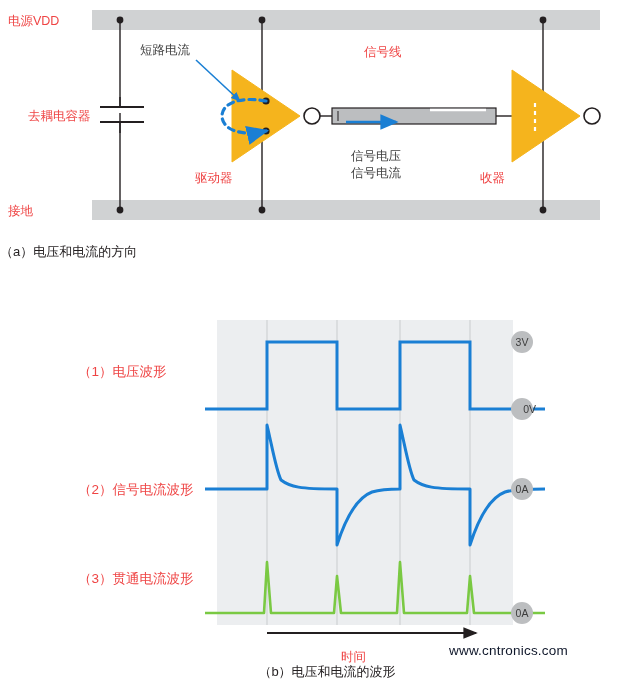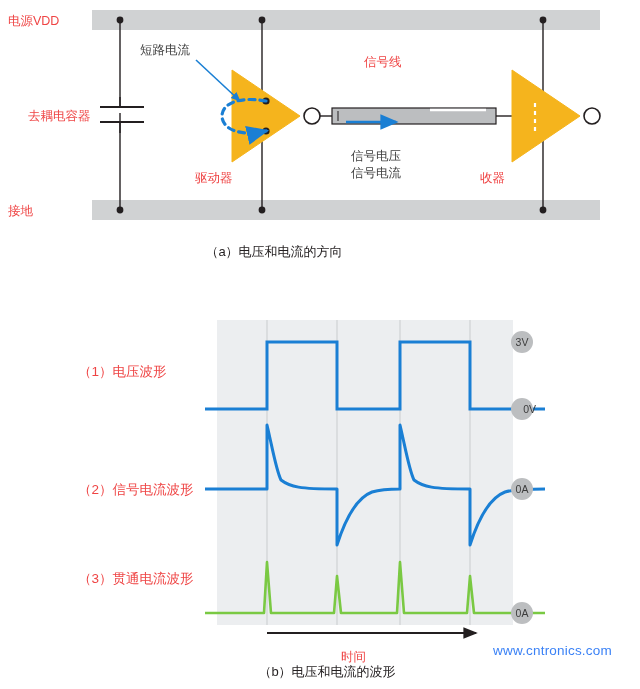--- a/index.html
+++ b/index.html
@@ -40,24 +40,23 @@
   }
   .cap {
     position: absolute;
     font-size: 13px;
     color: #231f20;
     white-space: pre;
   }
   .wm {
     position: absolute;
     font-size: 13.5px;
-    color: #3b82f6;
+    color: #0f172a;
     letter-spacing: 0.2px;
     white-space: pre;
-    margin-left: 44px;
   }
   .axistag {
     position: absolute;
     font-size: 10.5px;
     color: #3c3c3c;
     text-align: center;
     white-space: pre;
   }
 </style>
 </head>
@@ -151,28 +150,28 @@
   </svg>
 
   <div class="lbl" style="left:8px; top:13px;">电源VDD</div>
   <div class="lbl" style="left:28px; top:108px;">去耦电容器</div>
   <div class="lbl" style="left:8px; top:203px;">接地</div>
 
   <div class="lbl blue" style="left:140px; top:42px;">短路电流</div>
 
   <div class="lbl" style="left:195px; top:170px;">驱动器</div>
 
-  <div class="lbl" style="left:364px; top:54px;">信号线</div>
+  <div class="lbl" style="left:364px; top:44px;">信号线</div>
 
   <div class="lbl blue" style="left:351px; top:148px;">信号电压</div>
   <div class="lbl blue" style="left:351px; top:165px;">信号电流</div>
 
   <div class="lbl" style="left:480px; top:170px;">收器</div>
 
-  <div class="cap" style="left:0; top:243px; width:548px; text-align:center;">（a）电压和电流的方向</div>
+  <div class="cap" style="left:0; top:243px; width:548px; text-align:left;">（a）电压和电流的方向</div>
 
   <div class="lbl" style="left:78px; top:363px; font-size:13.5px;">（1）电压波形</div>
   <div class="lbl" style="left:78px; top:481px; font-size:13.5px;">（2）信号电流波形</div>
   <div class="lbl" style="left:78px; top:570px; font-size:13.5px;">（3）贯通电流波形</div>
 
   <div class="axistag" style="left:508px; top:336px; width:28px;">3V</div>
   <div class="axistag" style="left:508px; top:403px; width:28px;text-align:right;">0V</div>
   <div class="axistag" style="left:508px; top:483px; width:28px;">0A</div>
   <div class="axistag" style="left:508px; top:607px; width:28px;">0A</div>
 

